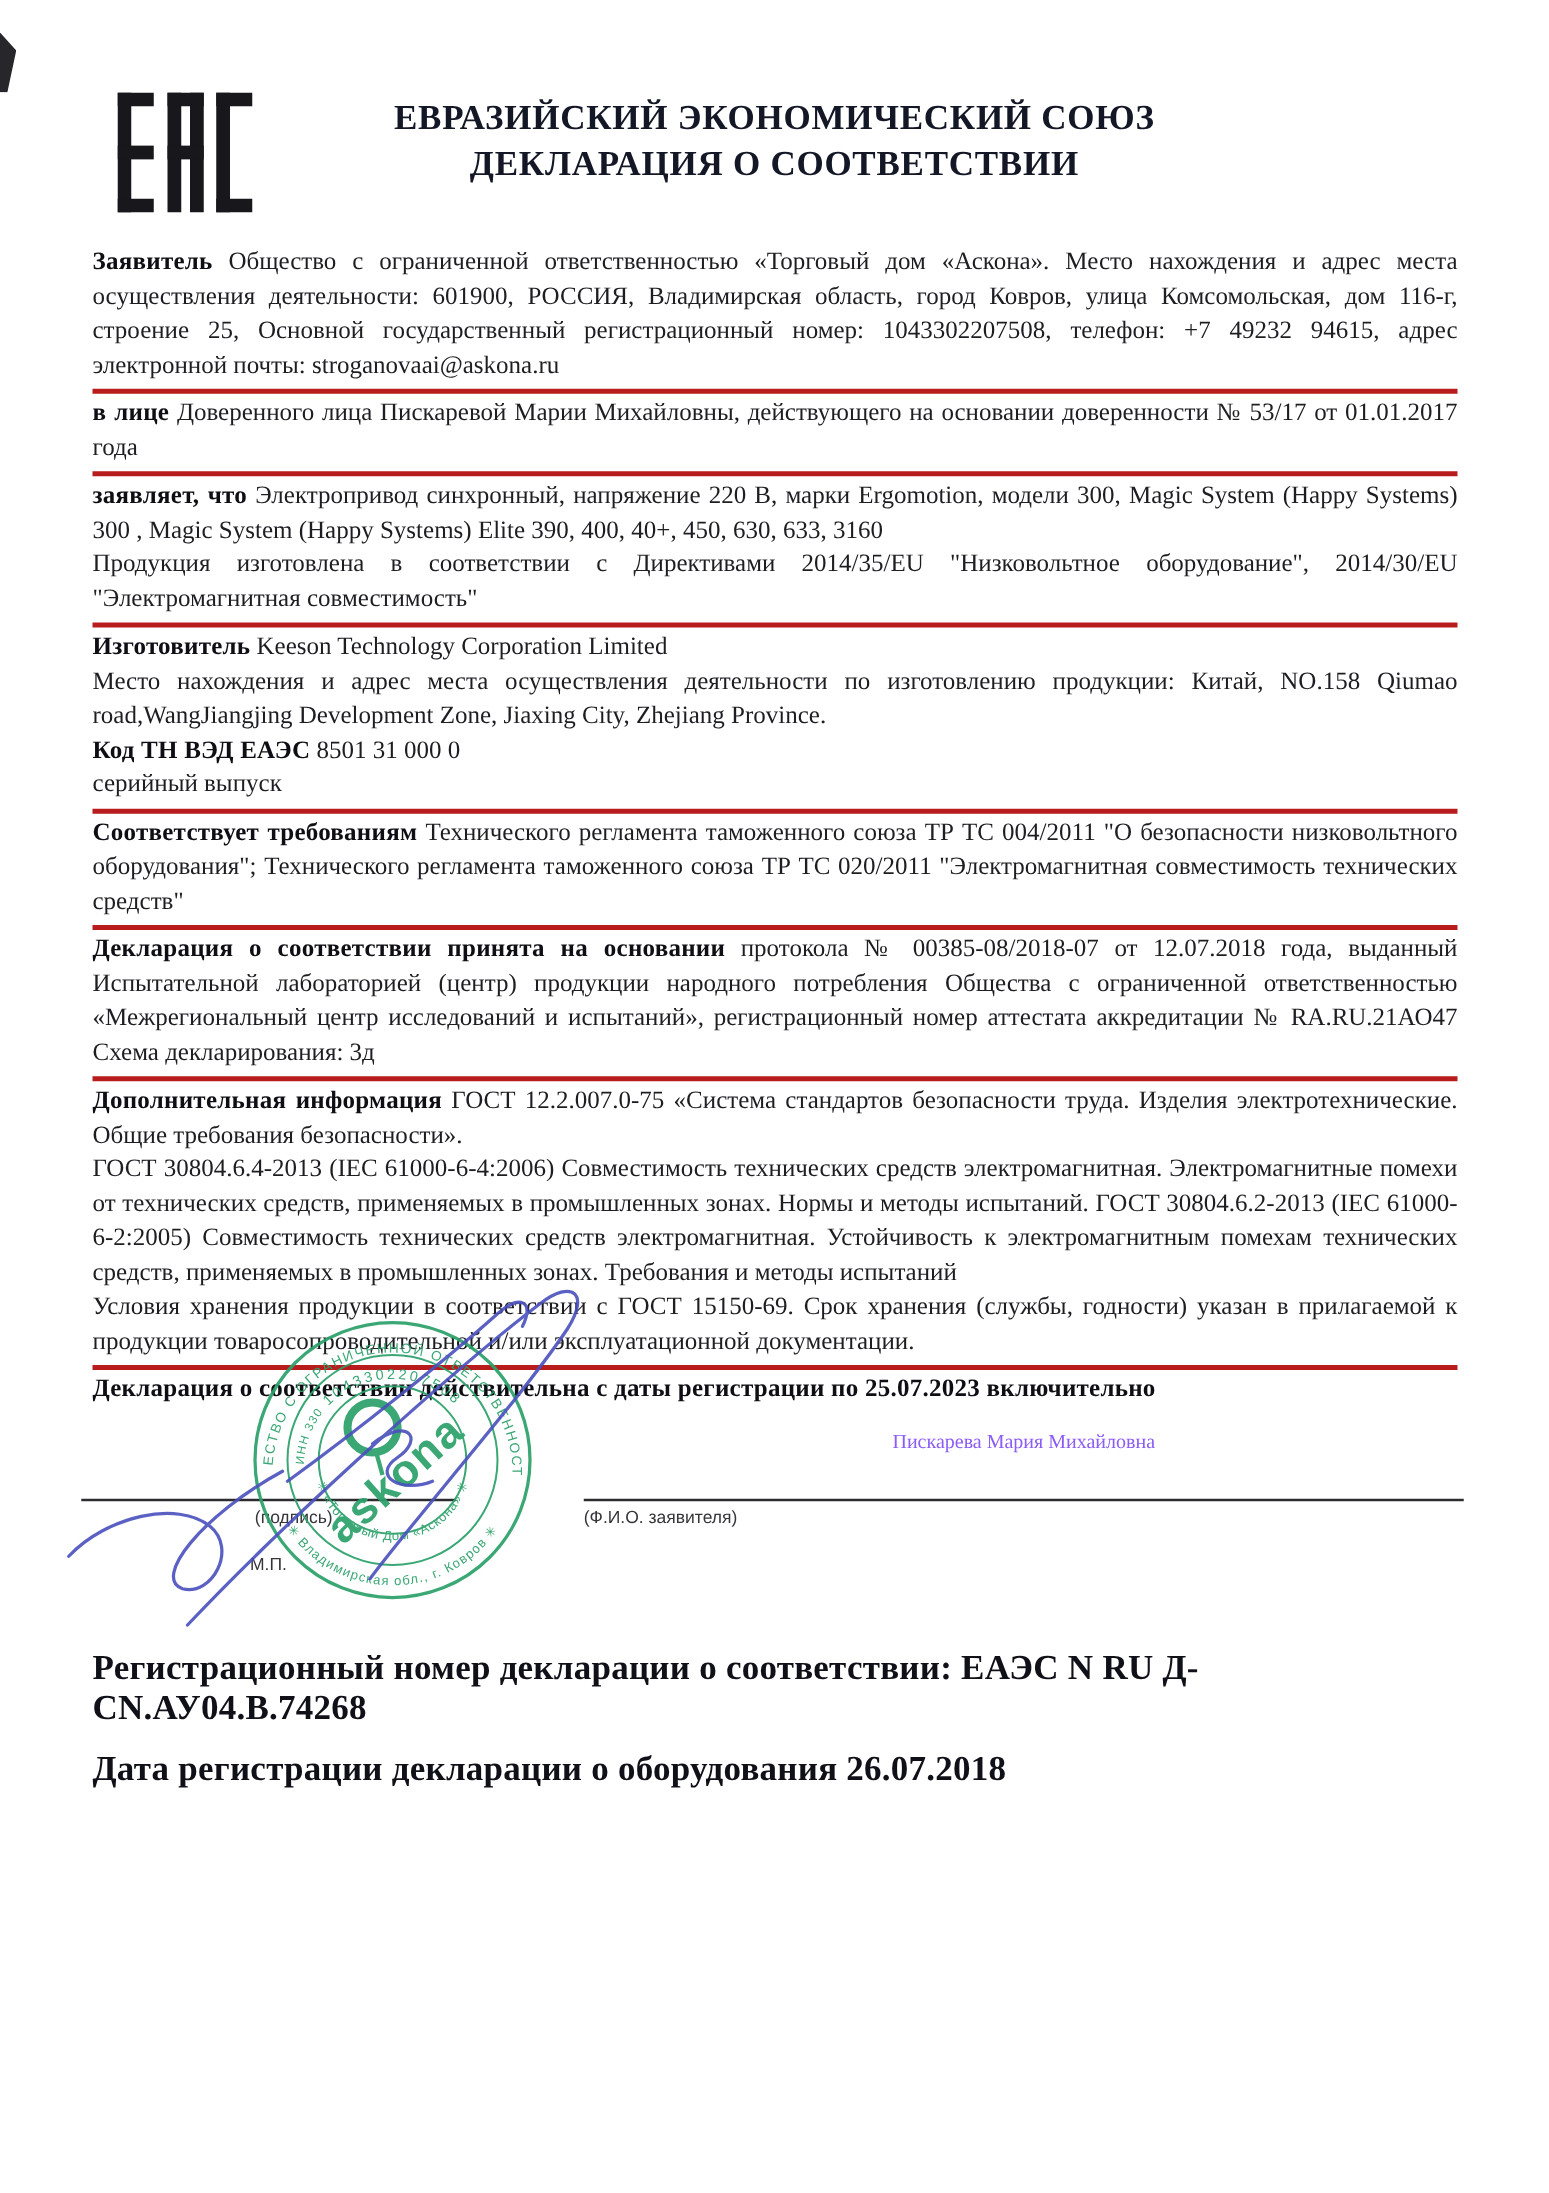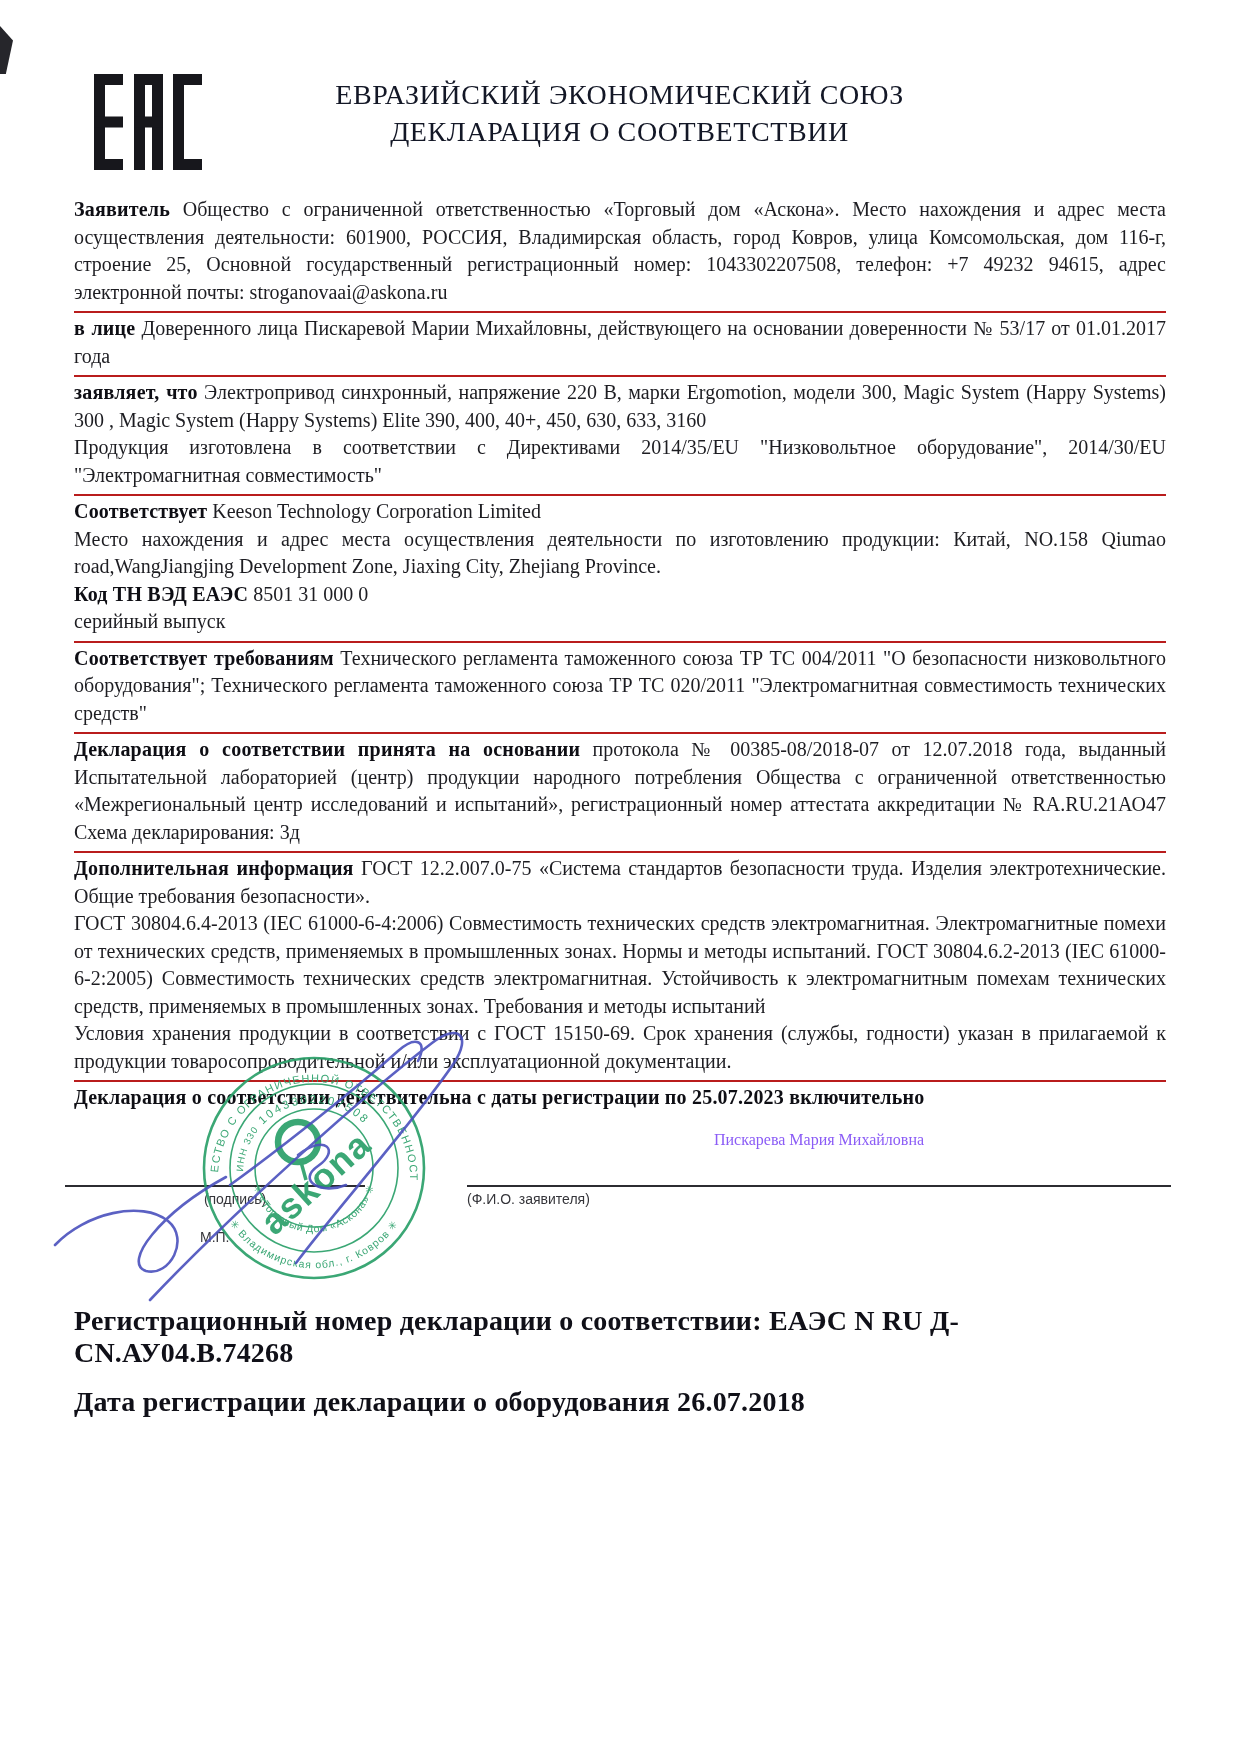--- a/index.html
+++ b/index.html
@@ -4,25 +4,25 @@
 <style>
   html,body{margin:0;padding:0;}
   body{
     width:1239px;height:1754px;background:#ffffff;position:relative;
     font-family:"Liberation Serif","DejaVu Serif",serif;color:#1c1c1f;
   }
   .page{position:absolute;inset:0;overflow:hidden;background:#ffffff;}
   .scan-mark{position:absolute;left:0;top:26px;width:13px;height:48px;background:#26262b;
     clip-path:polygon(0 0,100% 30%,45% 100%,0 100%);}
   .eac-logo{position:absolute;left:94px;top:74px;width:108px;height:96px;}
-  .titles{padding-top:76px;text-align:center;font-weight:normal;color:#131726;
+  .titles{padding-top:76px;text-align:center;font-weight:bold;color:#131726;
     font-size:28px;line-height:37px;letter-spacing:.6px;}
   .content{width:1092px;margin-left:74px;}
   .rows{margin-top:44px;}
-  .row{border-bottom:2px solid #b91c1c;padding:2px 0 5px;}
+  .row{border-bottom:4px solid #b91c1c;padding:2px 0 5px;}
   .row.nounder{border-bottom:none;}
   .seg{margin:0;font-size:20px;line-height:27.5px;text-align:justify;color:#1d1d22;}
   .seg b{color:#0e0e14;letter-spacing:.2px;}
   .sig-section{position:relative;height:118px;margin-top:8px;}
   .sig-name{position:absolute;left:393px;width:704px;top:6px;text-align:center;font-size:16px;color:#8b5cf6;}
   .sig-line{position:absolute;top:60px;border-top:2px solid #2c2c31;height:0;}
   .sig-line.left{left:-9px;width:300px;}
   .sig-line.right{left:393px;width:704px;}
   .small-caption{font-family:"Liberation Sans","DejaVu Sans",sans-serif;font-size:14px;color:#35353a;}
   .cap-left{position:absolute;left:96px;top:66px;width:130px;text-align:center;}
@@ -68,21 +68,21 @@
           <p class="seg"><b>Заявитель</b> <span>Общество с ограниченной ответственностью «Торговый дом «Аскона». Место нахождения и адрес места осуществления деятельности: 601900, РОССИЯ, Владимирская область, город Ковров, улица Комсомольская, дом 116-г, строение 25, Основной государственный регистрационный номер: 1043302207508, телефон: +7 49232 94615, адрес электронной почты: stroganovaai@askona.ru</span></p>
         </div>
         <div class="row">
           <p class="seg"><b>в лице</b> <span>Доверенного лица Пискаревой Марии Михайловны, действующего на основании доверенности № 53/17 от 01.01.2017 года</span></p>
         </div>
         <div class="row">
           <p class="seg"><b>заявляет, что</b> <span>Электропривод синхронный, напряжение 220 В, марки Ergomotion, модели 300, Magic System (Happy Systems) 300 , Magic System (Happy Systems) Elite 390, 400, 40+, 450, 630, 633, 3160</span></p>
           <p class="seg"><span>Продукция изготовлена в соответствии с Директивами 2014/35/EU "Низковольтное оборудование", 2014/30/EU "Электромагнитная совместимость"</span></p>
         </div>
         <div class="row">
-          <p class="seg"><b>Соответствует</b> <span>Keeson Technology Corporation Limited</span></p>
+          <p class="seg"><b>Изготовитель</b> <span>Keeson Technology Corporation Limited</span></p>
           <p class="seg"><span>Место нахождения и адрес места осуществления деятельности по изготовлению продукции: Китай, NO.158 Qiumao road,WangJiangjing Development Zone, Jiaxing City, Zhejiang Province.</span></p>
           <p class="seg"><b>Код ТН ВЭД ЕАЭС</b> <span>8501 31 000 0</span></p>
           <p class="seg"><span>серийный выпуск</span></p>
         </div>
         <div class="row">
           <p class="seg"><b>Соответствует требованиям</b> <span>Технического регламента таможенного союза ТР ТС 004/2011 "О безопасности низковольтного оборудования"; Технического регламента таможенного союза ТР ТС 020/2011 "Электромагнитная совместимость технических средств"</span></p>
         </div>
         <div class="row">
           <p class="seg"><b>Декларация о соответствии принята на основании</b> <span>протокола № 00385-08/2018-07 от 12.07.2018 года, выданный Испытательной лабораторией (центр) продукции народного потребления Общества с ограниченной ответственностью «Межрегиональный центр исследований и испытаний», регистрационный номер аттестата аккредитации № RA.RU.21АО47 Схема декларирования: 3д</span></p>
         </div>

